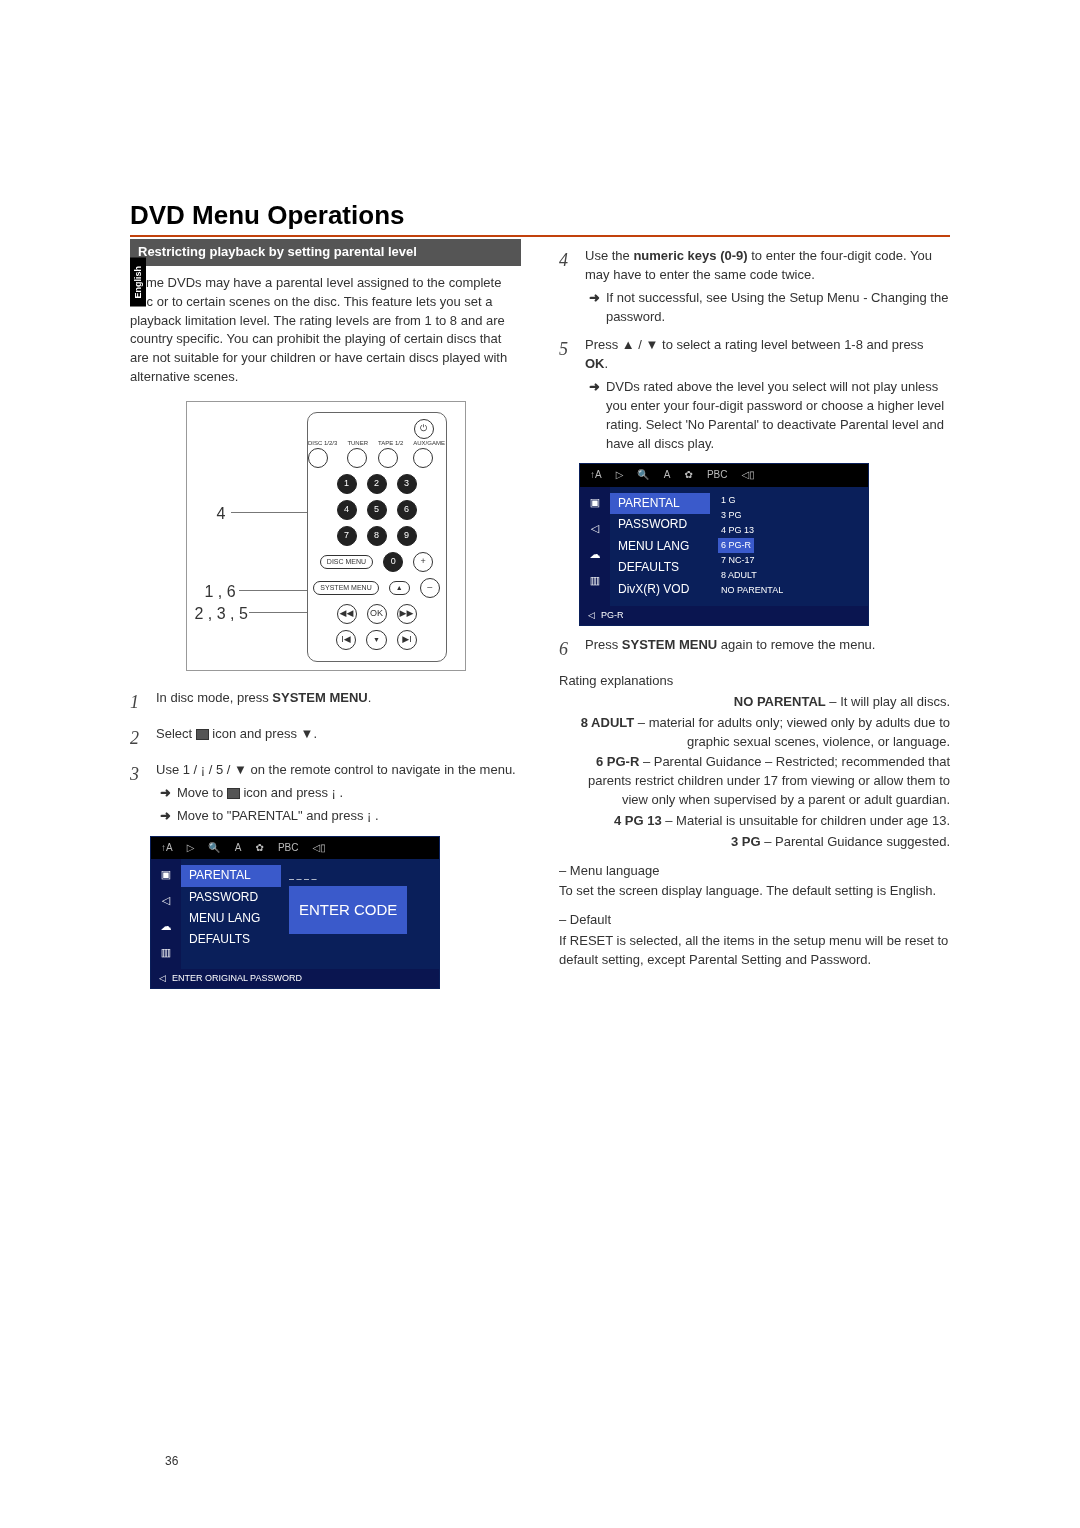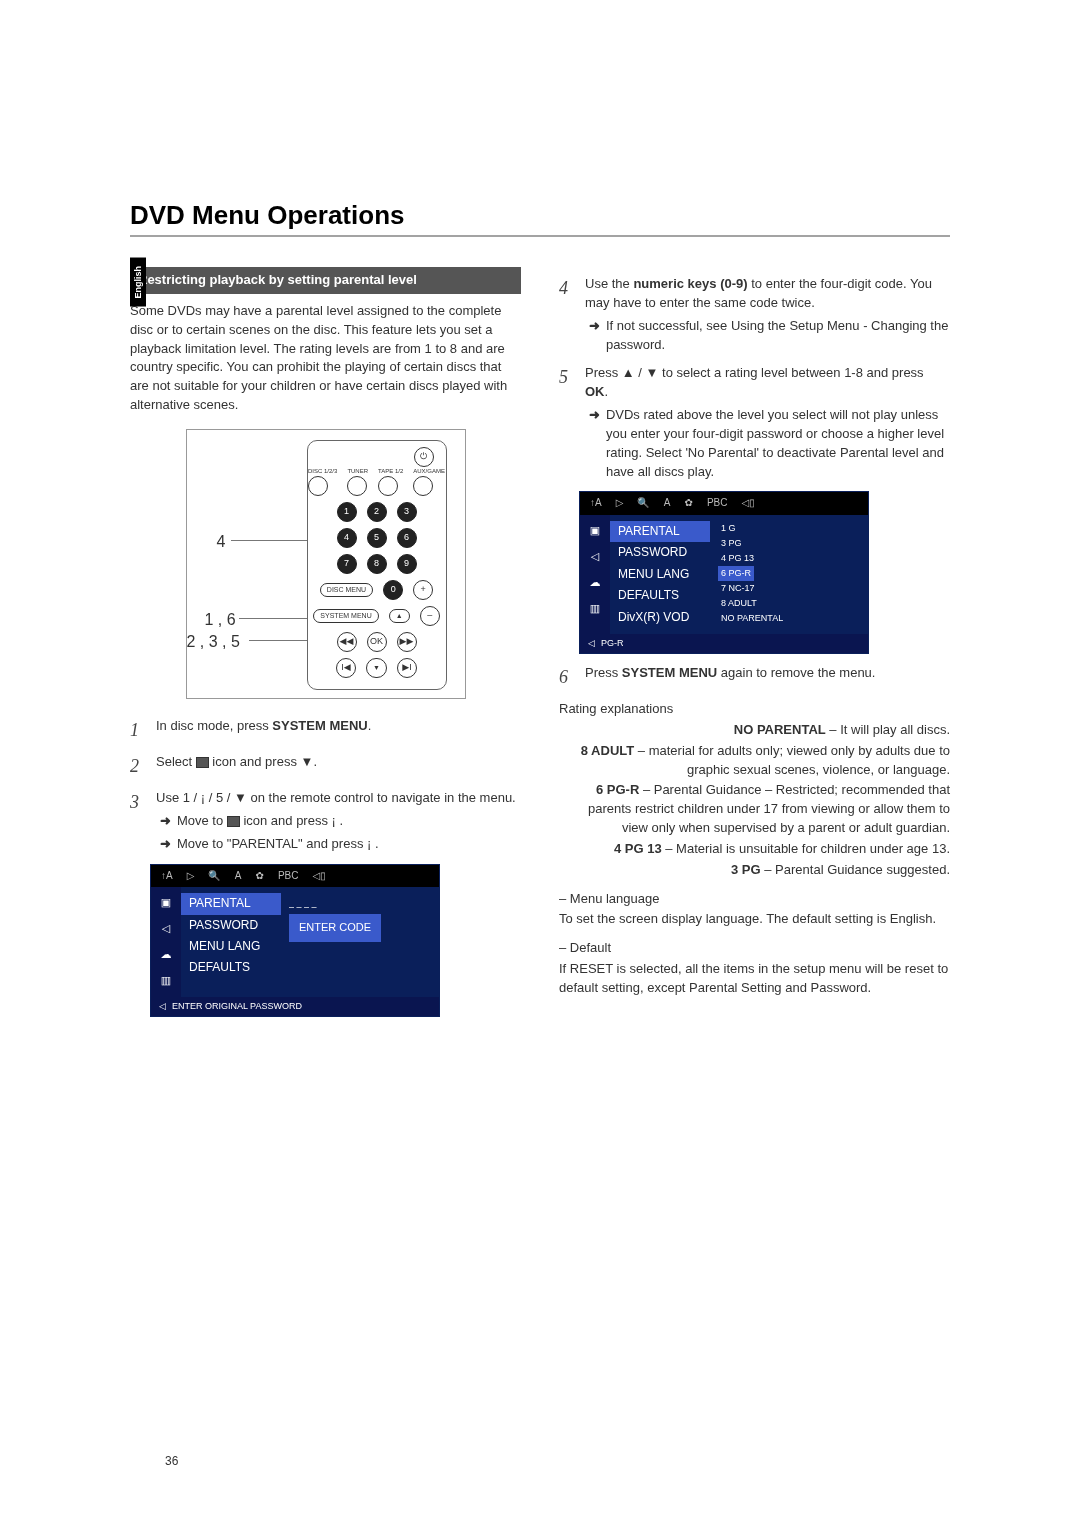--- a/index.html
+++ b/index.html
@@ -21,23 +21,23 @@
       font-size: 9px;
       font-weight: bold;
       padding: 8px 3px;
       writing-mode: vertical-rl;
       text-orientation: mixed;
       transform: rotate(180deg);
     }
     h1.page-title {
       font-size: 26px;
       font-weight: bold;
-      border-bottom: 2px solid #a3a3a3;
+      border-bottom: 2px solid #c2410c;
       padding-bottom: 4px;
-      margin-bottom: 30px;
+      margin-bottom: 2px;
     }
     .columns {
       display: flex;
       gap: 38px;
     }
     .col {
       flex: 1;
       font-size: 13px;
       line-height: 1.45;
       color: #333;
@@ -138,21 +138,21 @@
     .osd-menu-item.hl { background:#3a5acb; }
     .osd-right {
       flex:1; padding:6px 8px; font-size:9px;
     }
     .osd-right .rl { padding:1px 3px; }
     .osd-right .rl.hl { background:#3a5acb; display:inline-block; }
     .osd-footer {
       background:#0a1550; padding:3px 8px; font-size:9px; display:flex; gap:6px; align-items:center;
     }
     .osd-entercode {
-      display:inline-block; padding:6px 10px; background:#3a5acb; font-size:11px;
+      display:inline-block; padding:13px 10px; background:#3a5acb; font-size:15px;
     }
     .subhead {
       font-weight: normal; margin-top: 10px; margin-bottom: 2px;
     }
     .rating-line { margin-bottom: 2px; text-align: right; }
     .pagenum {
       position: absolute;
       bottom: 60px;
       left: 165px;
       font-size: 12px;
@@ -172,21 +172,21 @@
 
 <div class="columns">
 
   <div class="col">
     <div class="section-banner">Restricting playback by setting parental level</div>
     <p class="intro-para">Some DVDs may have a parental level assigned to the complete disc or to certain scenes on the disc. This feature lets you set a playback limitation level. The rating levels are from 1 to 8 and are country specific. You can prohibit the playing of certain discs that are not suitable for your children or have certain discs played with alternative scenes.</p>
 
     <div class="remote-diagram">
       <span class="callout" style="left:30px; top:100px;">4</span>
       <span class="callout" style="left:18px; top:178px;">1 , 6</span>
-      <span class="callout" style="left:0; top:200px;">2 , 3 , 5</span>
+      <span class="callout" style="left:8px; top:200px;">2 , 3 , 5</span>
       <div class="callout-line" style="left:44px; top:110px; width:90px;"></div>
       <div class="callout-line" style="left:52px; top:188px; width:80px;"></div>
       <div class="callout-line" style="left:62px; top:210px; width:100px;"></div>
 
       <div class="remote-body">
         <div class="rc-power rc-btn">⏻</div>
         <div class="remote-row" style="margin-top:26px;">
           <div style="text-align:center">
               <div class="rc-lbl">DISC 1/2/3</div>
               <div class="rc-btn"></div>

